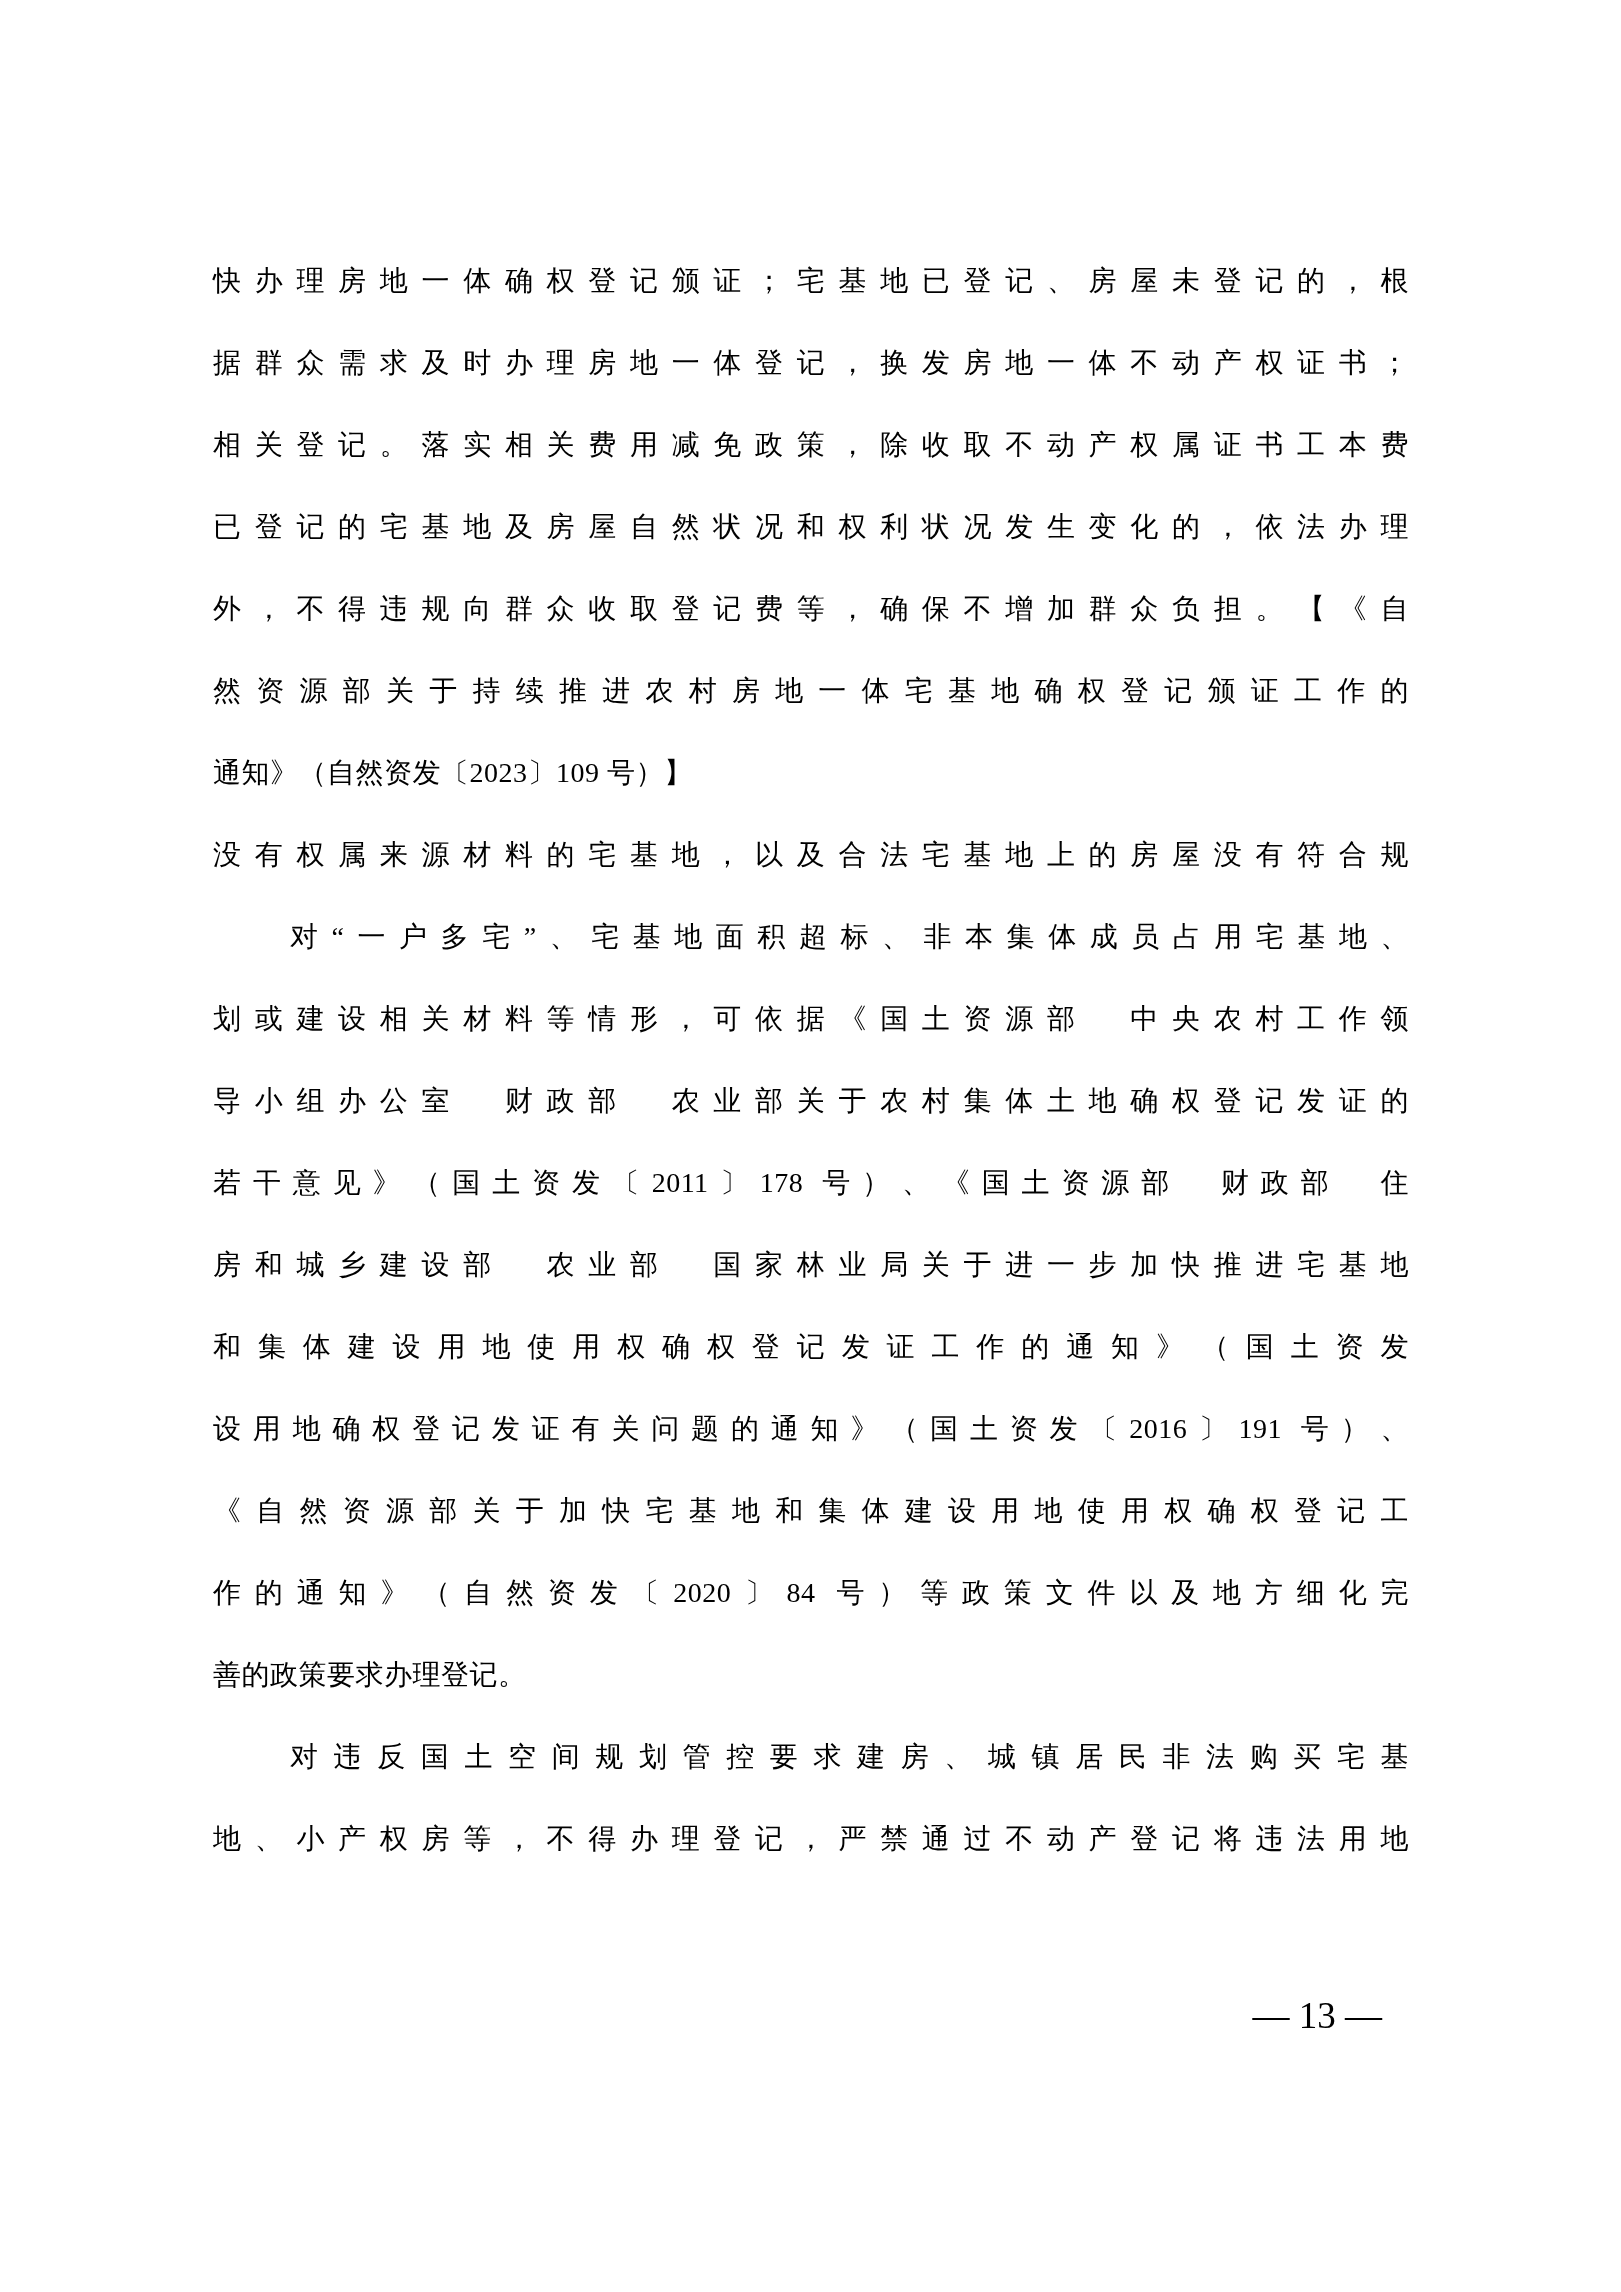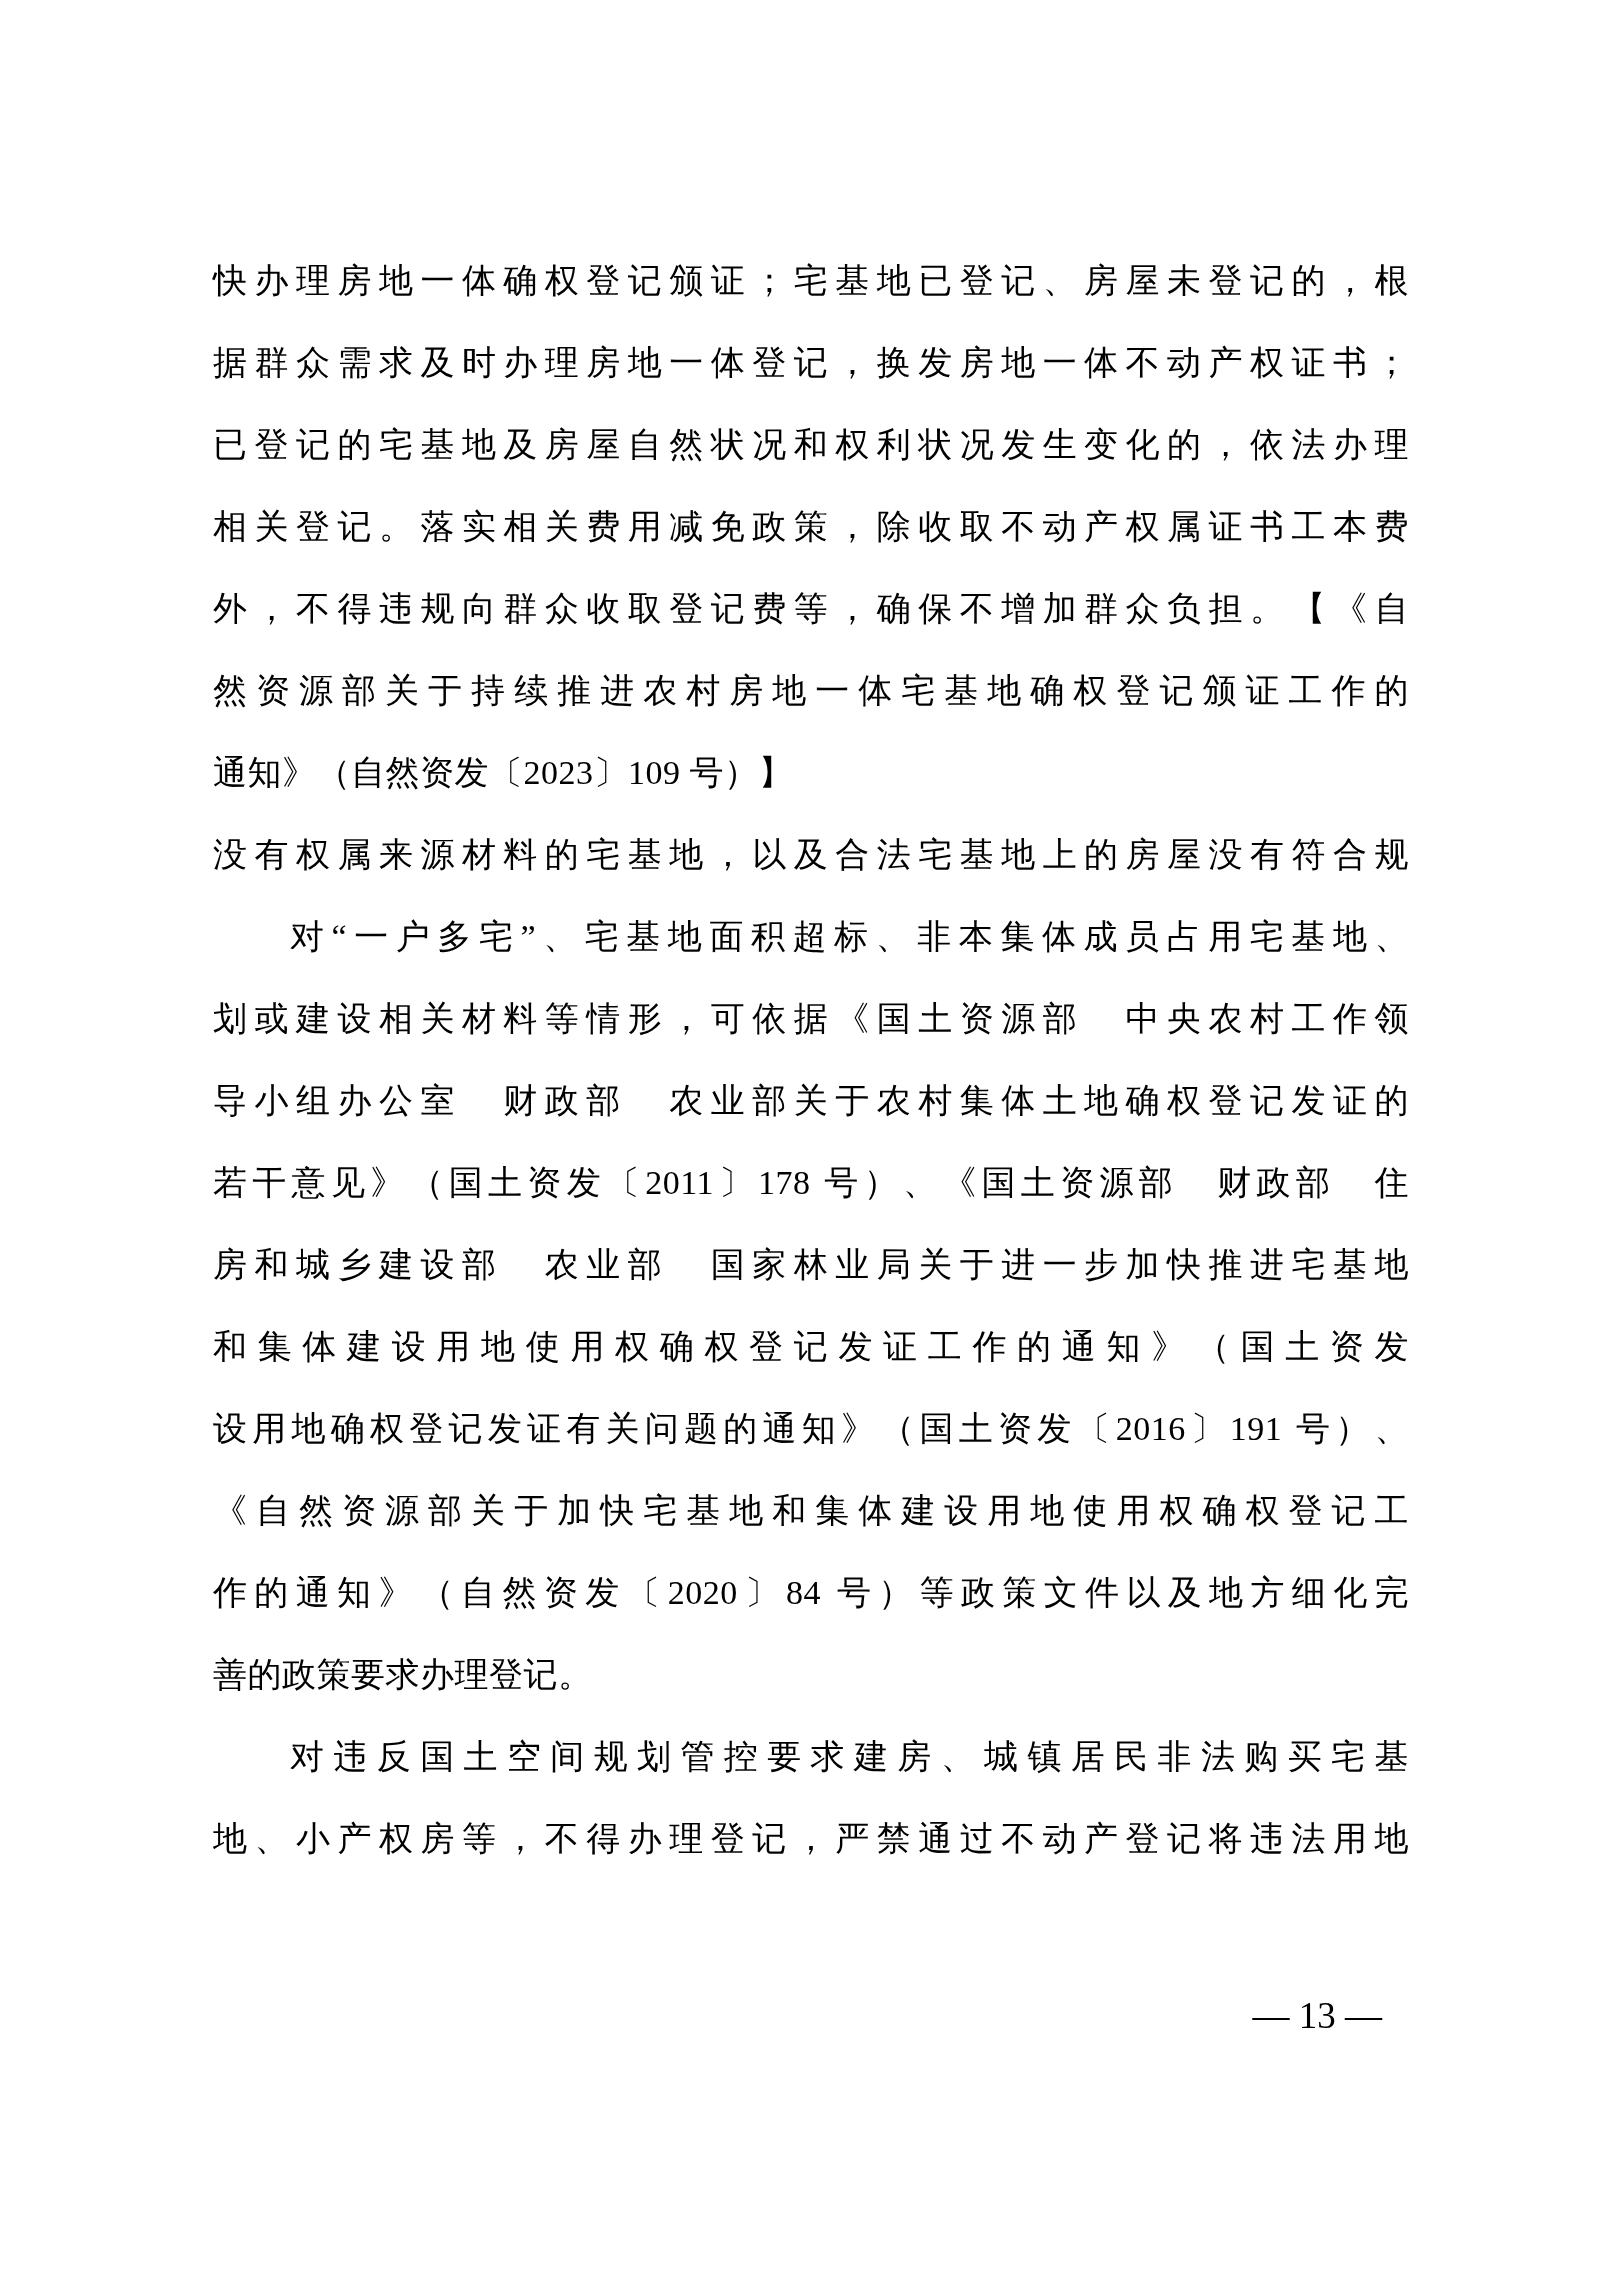--- a/index.html
+++ b/index.html
@@ -18,21 +18,21 @@
   .text-block {
     position: absolute;
     left: 213px;
     top: 240px;
     width: 1196px;
   }
 
   .line {
     height: 82px;
     line-height: 82px;
-    font-size: 34px;
+    font-size: 28px;
     white-space: nowrap;
     text-align: justify;
     text-align-last: justify;
     text-justify: inter-character;
     letter-spacing: 0.5px;
   }
 
   
   .line.end {
     text-align-last: left;
@@ -59,22 +59,22 @@
     font-size: 37px;
   }
 </style>
 </head>
 <body>
 
 <div class="page">
   <div class="text-block">
       <div class="line"><span class="seg body">快办理房地一体确权登记颁证；宅基地已登记、房屋未登记的，根</span></div>
       <div class="line"><span class="seg body">据群众需求及时办理房地一体登记，换发房地一体不动产权证书；</span></div>
+      <div class="line"><span class="seg body">相关登记。落实相关费用减免政策，除收取不动产权属证书工本费</span></div>
       <div class="line"><span class="seg body">已登记的宅基地及房屋自然状况和权利状况发生变化的，依法办理</span></div>
-      <div class="line"><span class="seg body">相关登记。落实相关费用减免政策，除收取不动产权属证书工本费</span></div>
       <div class="line"><span class="seg body">外，不得违规向群众收取登记费等，确保不增加群众负担。</span><span class="seg citation">【《自</span></div>
       <div class="line"><span class="seg citation">然资源部关于持续推进农村房地一体宅基地确权登记颁证工作的</span></div>
       <div class="line end"><span class="seg citation">通知》（自然资发〔2023〕109 号）】</span></div>
       <div class="line"><span class="seg body">没有权属来源材料的宅基地，以及合法宅基地上的房屋没有符合规</span></div>
       <div class="line indent"><span class="seg body">对“一户多宅”、宅基地面积超标、非本集体成员占用宅基地、</span></div>
       <div class="line"><span class="seg body">划或建设相关材料等情形，可依据《国土资源部　中央农村工作领</span></div>
       <div class="line"><span class="seg body">导小组办公室　财政部　农业部关于农村集体土地确权登记发证的</span></div>
       <div class="line"><span class="seg body">若干意见》（国土资发〔2011〕178 号）、《国土资源部　财政部　住</span></div>
       <div class="line"><span class="seg body">房和城乡建设部　农业部　国家林业局关于进一步加快推进宅基地</span></div>
       <div class="line"><span class="seg body">和集体建设用地使用权确权登记发证工作的通知》（国土资发</span></div>

